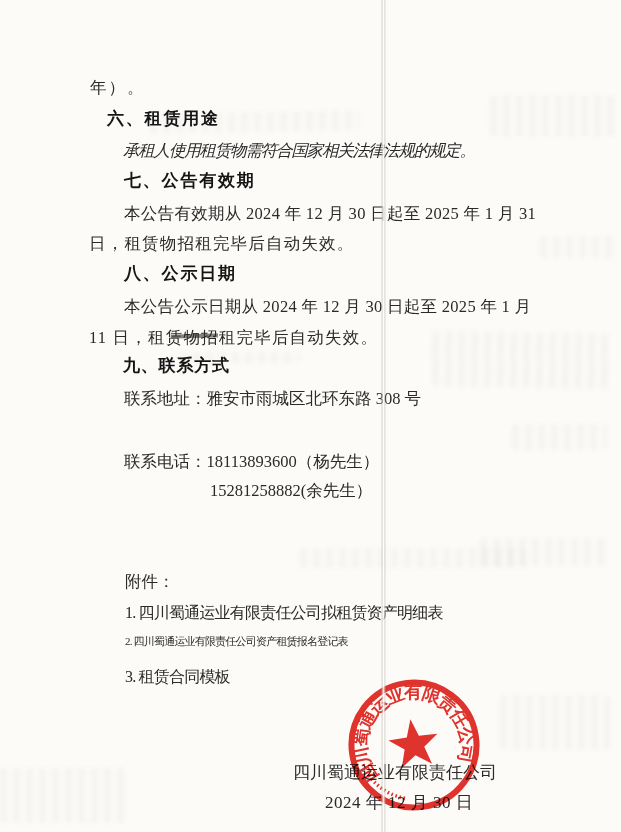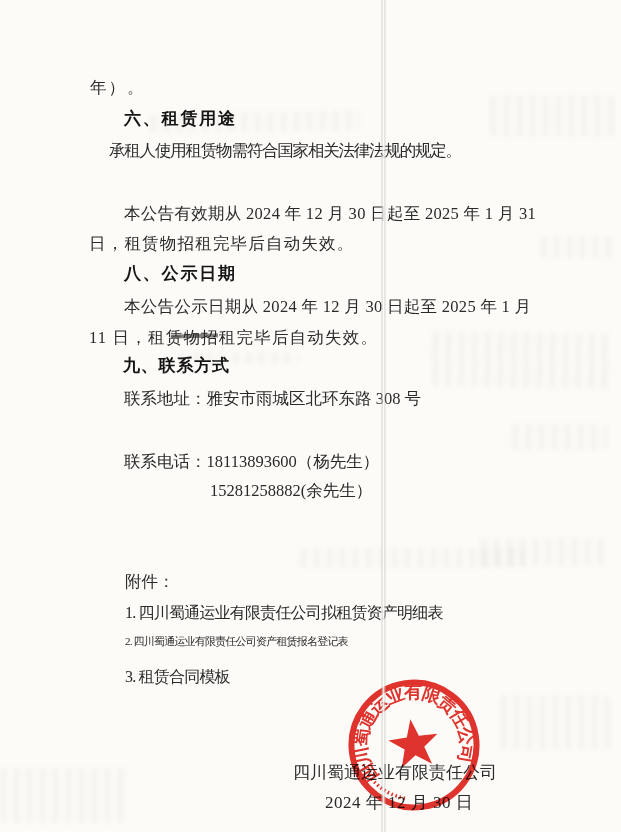--- a/index.html
+++ b/index.html
@@ -83,23 +83,24 @@
   <div class="smudge" style="left:300px;top:548px;width:225px;height:20px;"></div>
   <div class="smudge" style="left:480px;top:538px;width:130px;height:28px;"></div>
   <div class="smudge" style="left:500px;top:695px;width:110px;height:55px;"></div>
   <div class="smudge" style="left:0px;top:768px;width:130px;height:55px;"></div>
   <div class="smudge" style="left:180px;top:352px;width:120px;height:12px;"></div>
 
   <div class="fold-line"></div>
 
   <div class="line" style="left:90px;top:78px;letter-spacing:2px;">年）。</div>
 
-  <div class="line heading" style="left:124px;top:109px;">六、租赁用途</div>
-  <div class="line" style="left:109px;top:141px;letter-spacing:-1.2px;">承租人使用租赁物需符合国家相关法律法规的规定。</div>
+  <div class="line heading" style="left:107px;top:109px;">六、租赁用途</div>
+  <div class="line" style="left:123px;top:141px;letter-spacing:-1.2px;font-style:italic;">承租人使用租赁物需符合国家相关法律法规的规定。</div>
 
+  <div class="line heading" style="left:124px;top:171px;">七、公告有效期</div>
   <div class="line datey" style="left:124px;top:204px;">本公告有效期从 2024 年 12 月 30 日起至 2025 年 1 月 31</div>
   <div class="line" style="left:89px;top:234px;letter-spacing:1.2px;">日，租赁物招租完毕后自动失效。</div>
 
   <div class="line heading" style="left:124px;top:264px;text-align:center;">八、公示日期</div>
   <div class="line datey" style="left:124px;top:297px;">本公告公示日期从 2024 年 12 月 30 日起至 2025 年 1 月</div>
   <div class="line" style="left:89px;top:328px;letter-spacing:1.2px;">11 日，租赁物招租完毕后自动失效。</div>
   <div class="strike"></div>
 
   <div class="line heading" style="left:123px;top:356px;letter-spacing:0.8px;">九、联系方式</div>
   <div class="line datey" style="left:124px;top:389px;letter-spacing:0px;">联系地址：雅安市雨城区北环东路 308 号</div>

